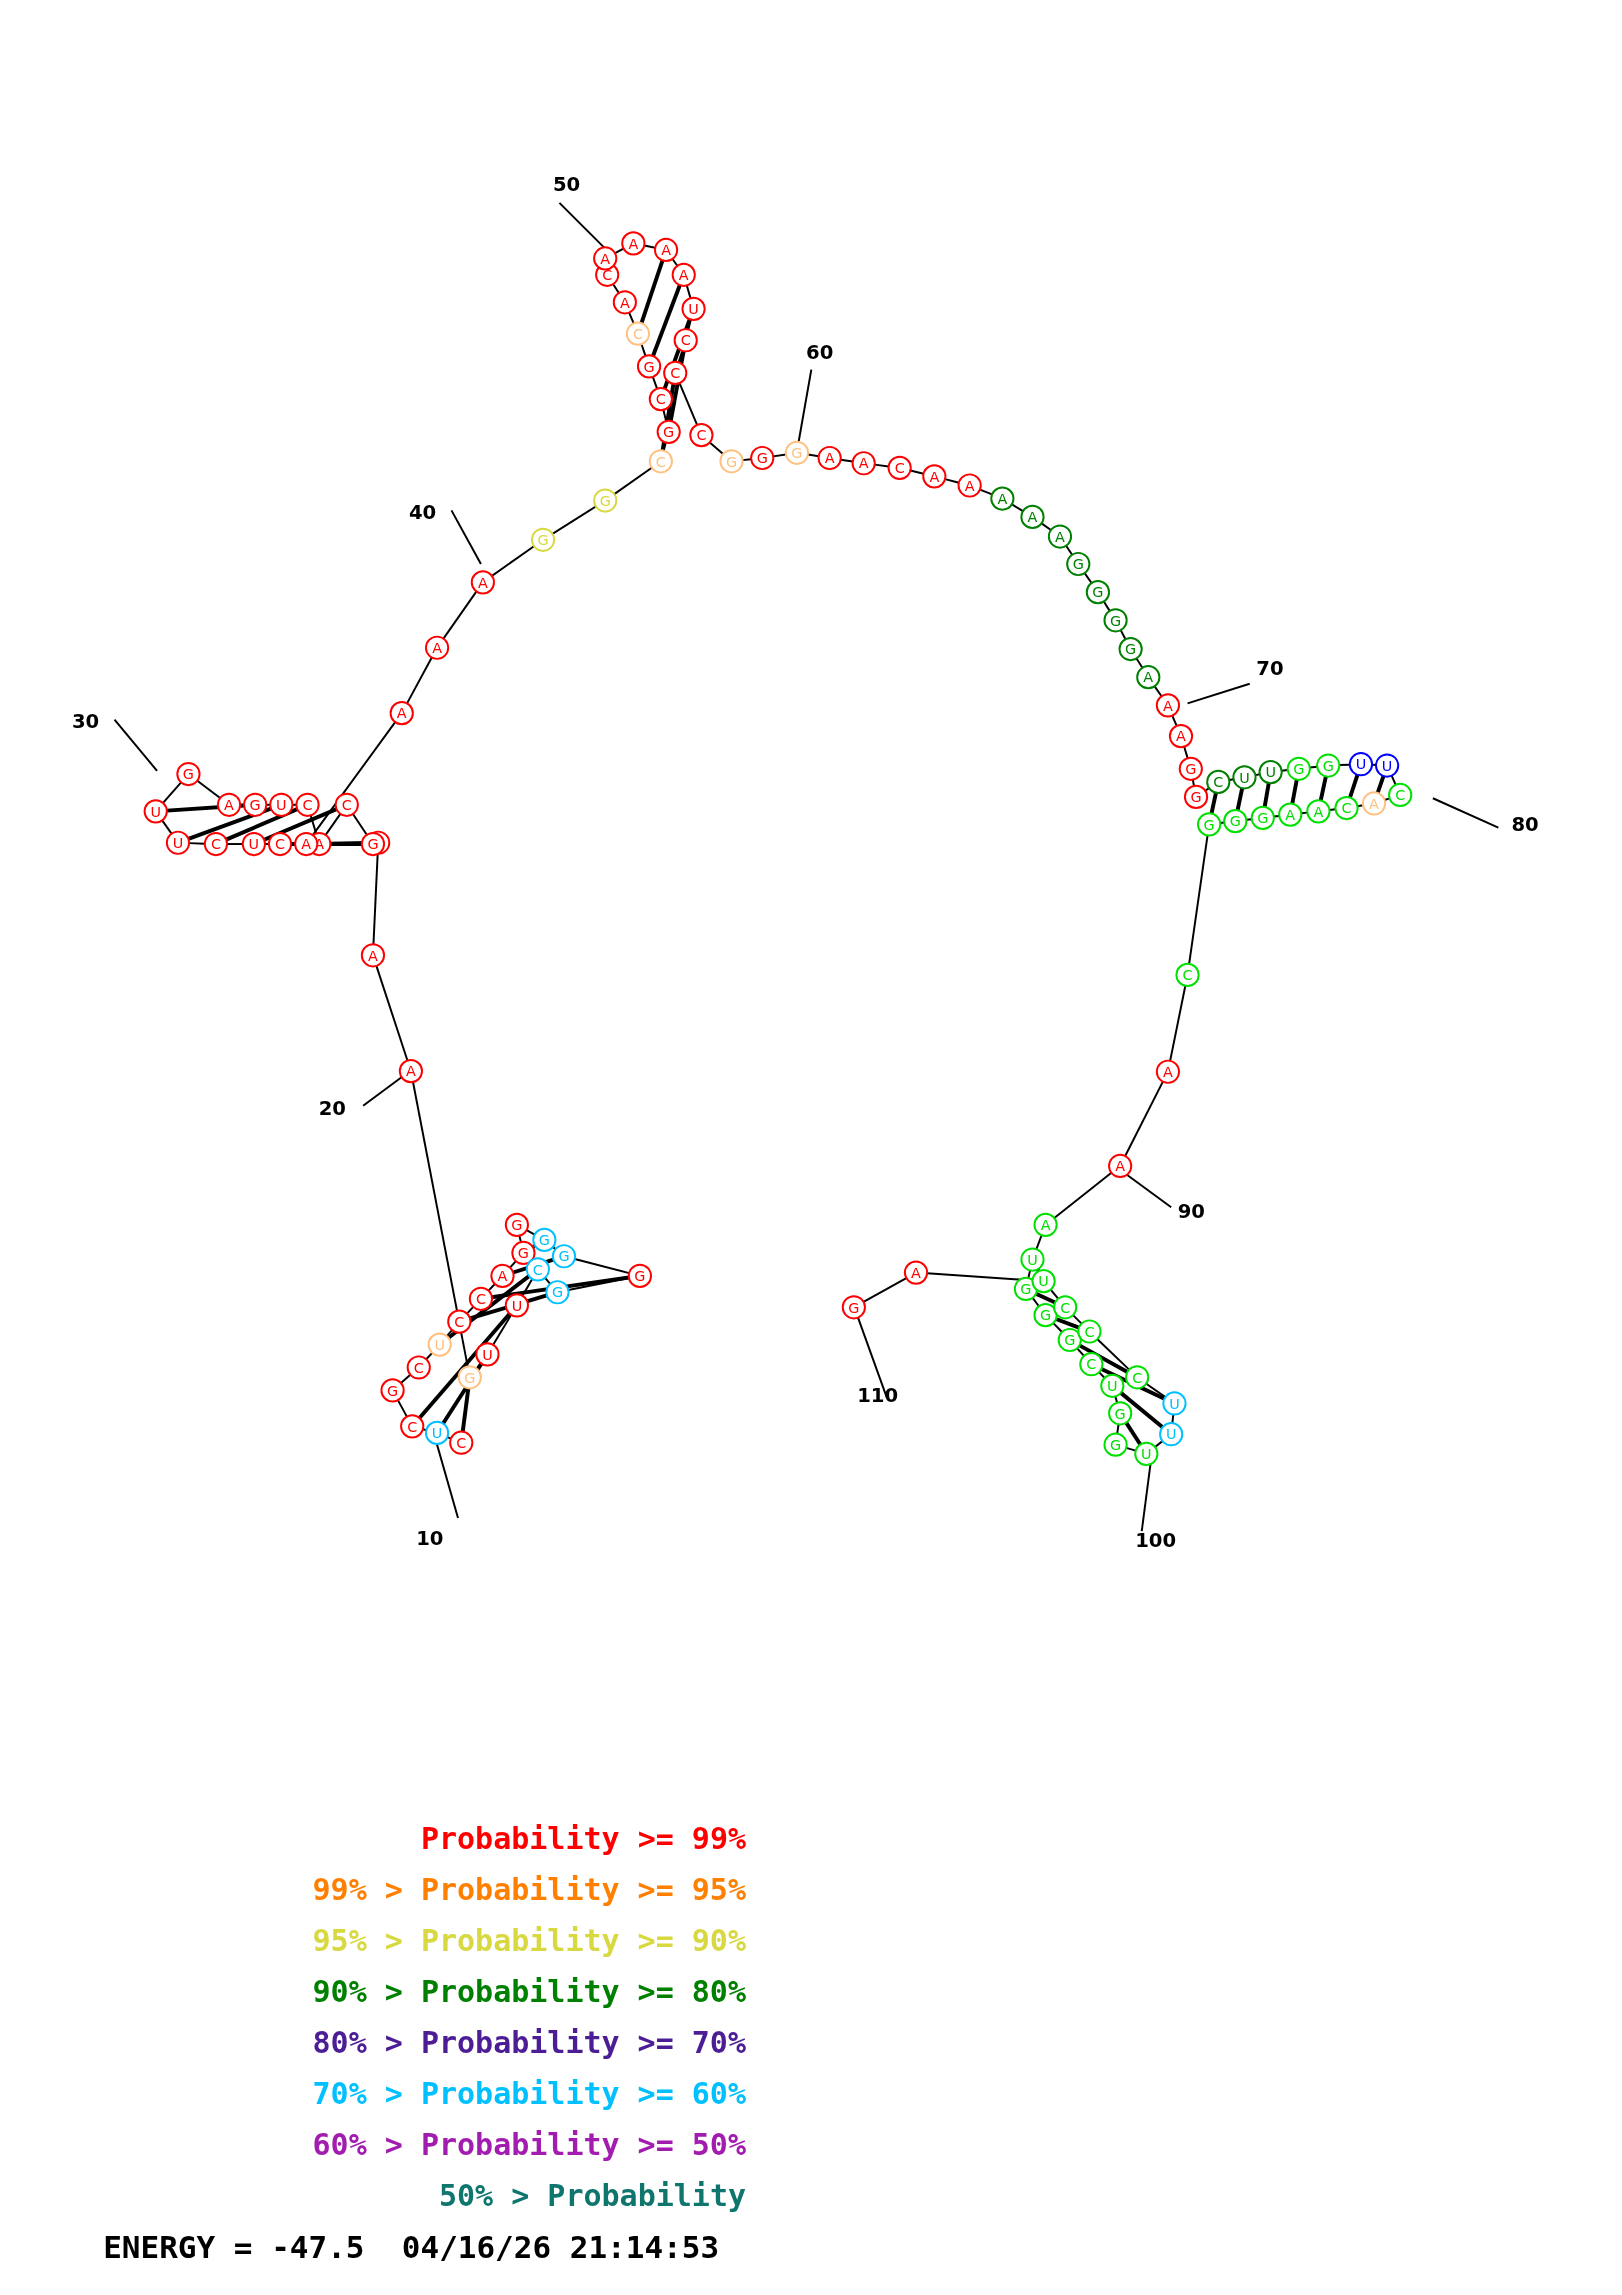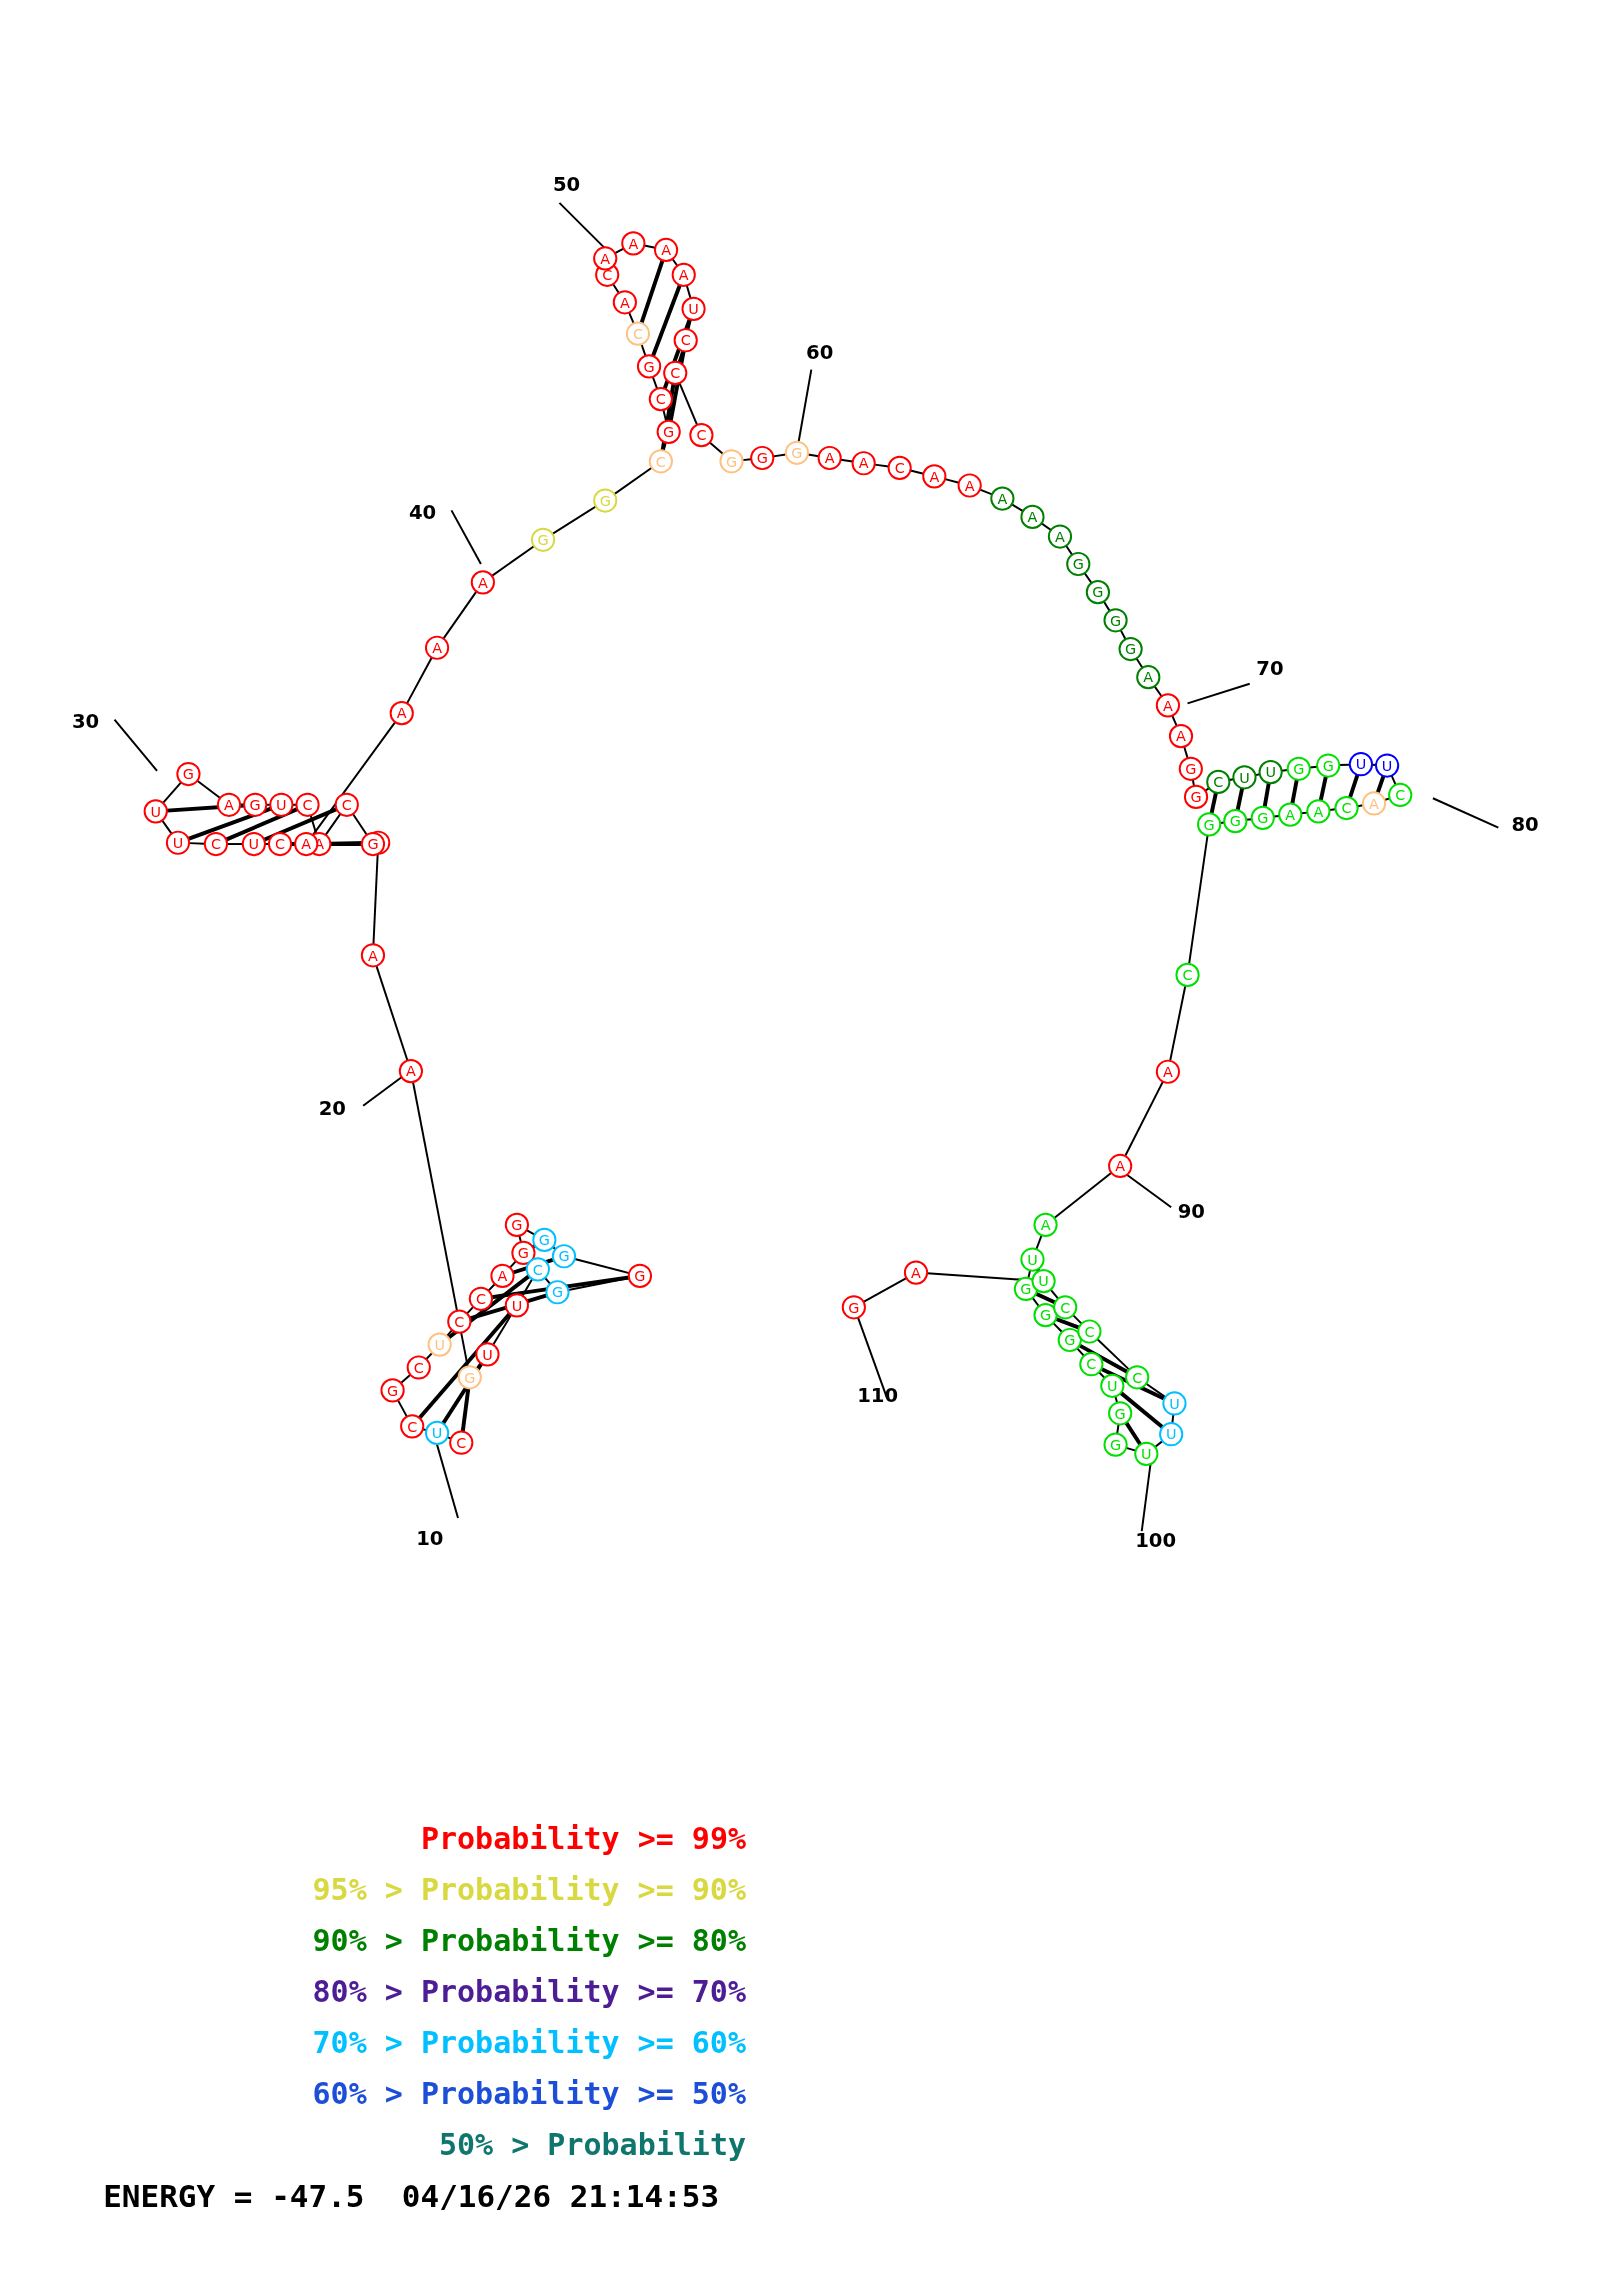--- a/index.html
+++ b/index.html
@@ -675,21 +675,22 @@
         <text x="2310" y="1270" font-size="30" font-weight="bold" fill="#000000">80</text>
         <text x="1800" y="1862" font-size="30" font-weight="bold" fill="#000000">90</text>
         <text x="1735" y="2365" font-size="30" font-weight="bold" fill="#000000">100</text>
         <text x="1310" y="2143" font-size="30" font-weight="bold" fill="#000000">110</text>
       </g>
   </svg>
 </div>
 
 <div id="legend-block">
   <div class="legend-row" style="color: rgb(255, 0, 0);">Probability &gt;= 99%</div>
+  <div class="legend-row" style="color: rgb(255, 128, 0);">99% &gt; Probability &gt;= 95%</div>
   <div class="legend-row" style="color: rgb(216, 216, 64);">95% &gt; Probability &gt;= 90%</div>
   <div class="legend-row" style="color: rgb(0, 128, 0);">90% &gt; Probability &gt;= 80%</div>
   <div class="legend-row" style="color: #4c1d95;">80% &gt; Probability &gt;= 70%</div>
   <div class="legend-row" style="color: rgb(0, 192, 255);">70% &gt; Probability &gt;= 60%</div>
-  <div class="legend-row" style="color: #1d4ed8;">60% &gt; Probability &gt;= 50%</div>
+  <div class="legend-row" style="color: #a21caf;">60% &gt; Probability &gt;= 50%</div>
   <div class="legend-row" style="color: #0f766e;">50% &gt; Probability</div>
   <div id="energy-line">ENERGY = -47.5  04/16/26 21:14:53</div>
 </div>
 
 
 </body></html>

